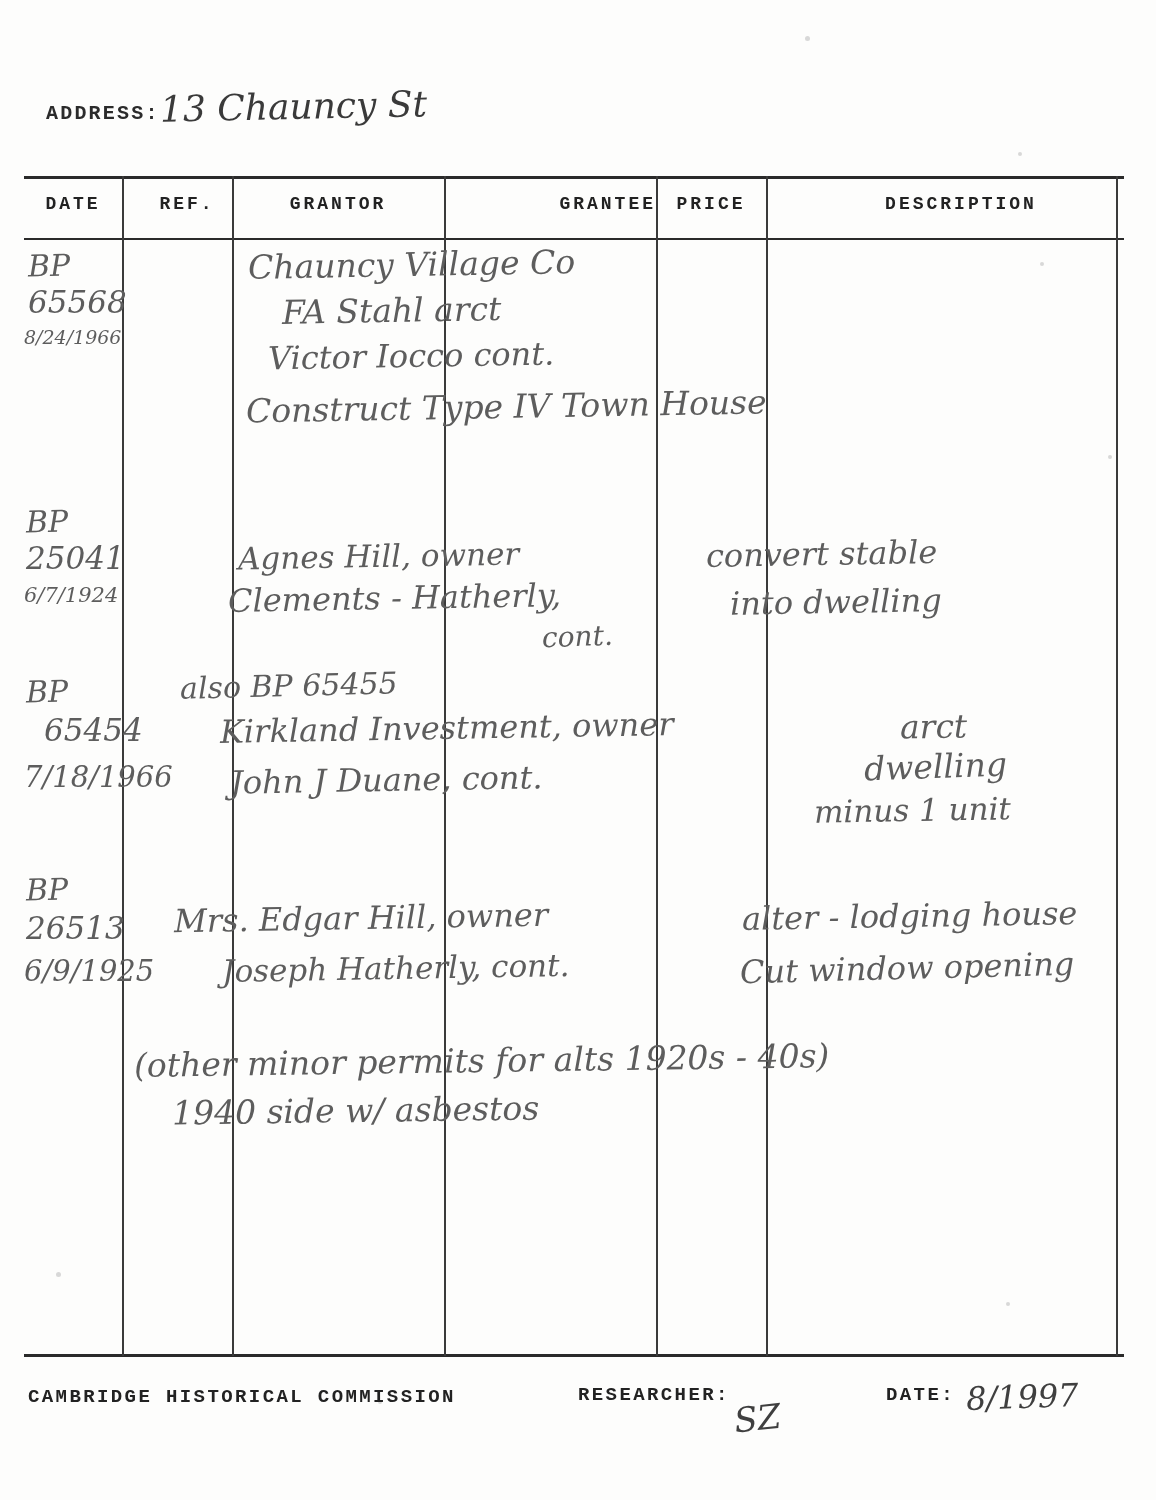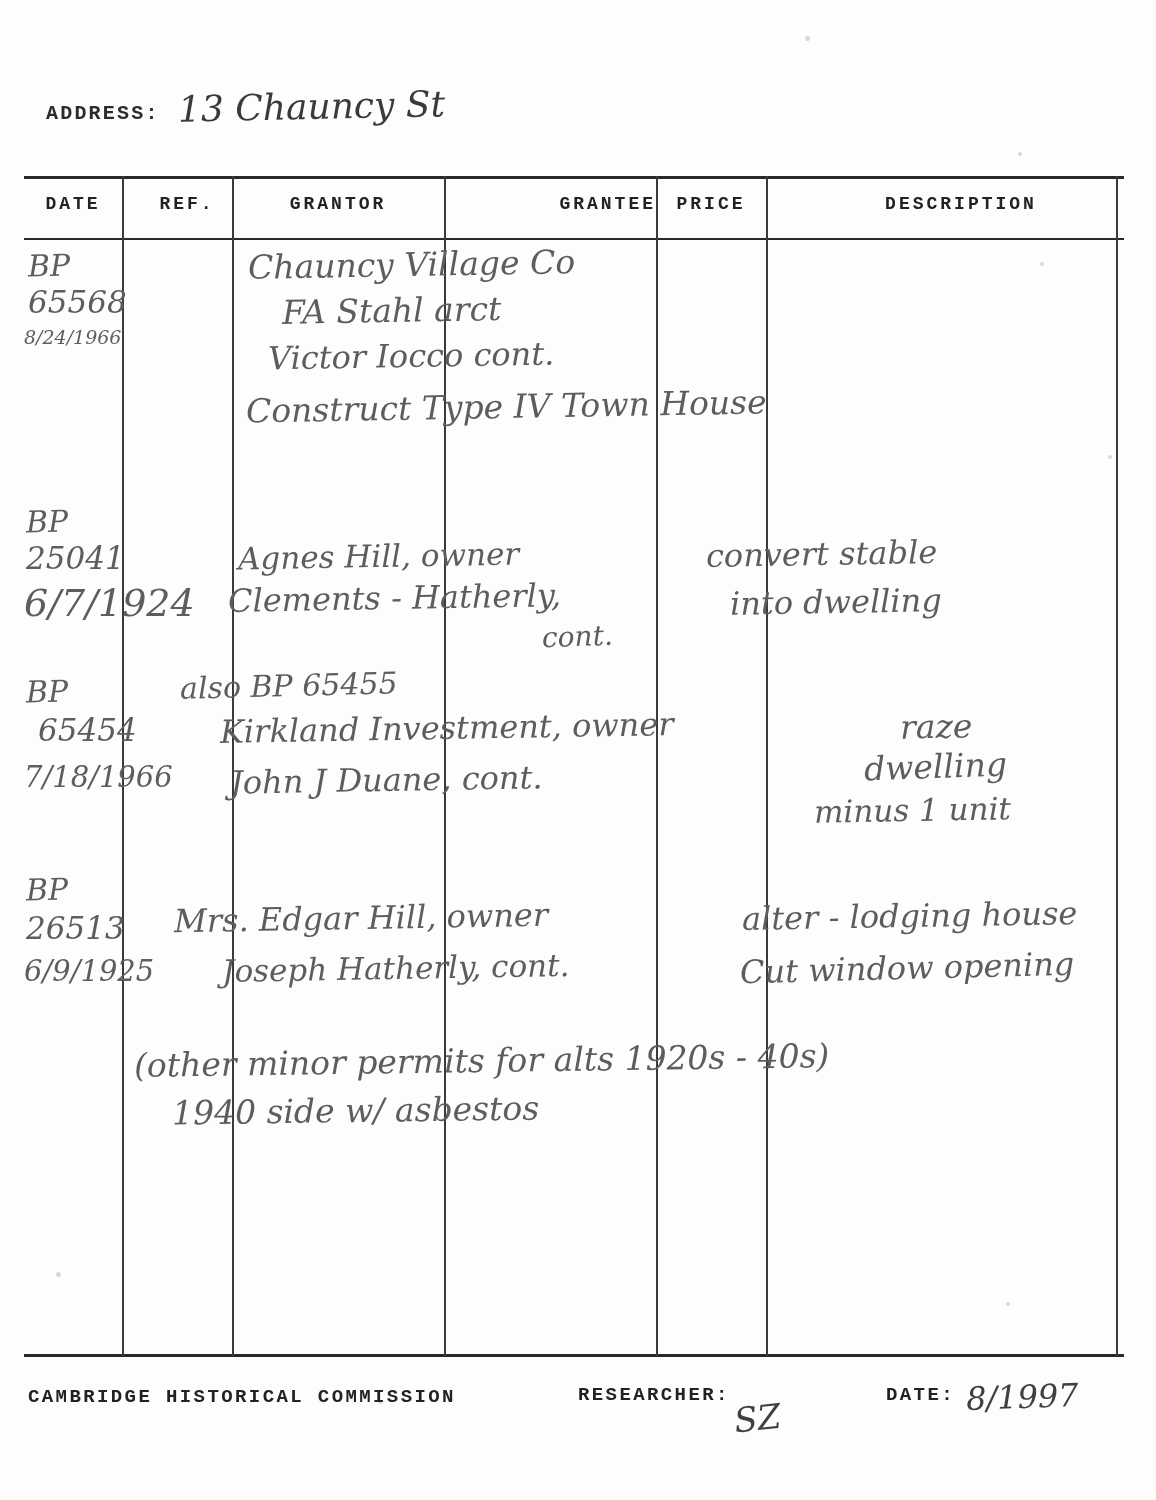--- a/index.html
+++ b/index.html
@@ -28,21 +28,20 @@
     opacity: .55;
   }
 
   
   .address-row {
     position: absolute;
     left: 46px;
     top: 86px;
     display: flex;
     align-items: baseline;
-    gap: 18px;
   }
   .address-label {
     font-family: "Liberation Mono", monospace;
     font-size: 20px;
     letter-spacing: 2.2px;
     color: #2b2b2b;
     font-weight: 600;
   }
   .address-value {
     font-family: "DejaVu Serif", serif;
@@ -161,40 +160,40 @@
 
       <div class="hand lite" style="left:224px;top:72px;font-size:33px;transform:rotate(-1deg);">Chauncy Village Co</div>
       <div class="hand lite" style="left:258px;top:118px;font-size:33px;transform:rotate(-1deg);">FA Stahl arct</div>
       <div class="hand lite" style="left:244px;top:164px;font-size:32px;transform:rotate(-1deg);">Victor Iocco cont.</div>
       <div class="hand lite" style="left:222px;top:214px;font-size:33px;transform:rotate(-1deg);">Construct Type IV Town House</div>
     </div>
 
     <div>
       <div class="hand lite" style="left:2px;top:330px;font-size:30px;transform:rotate(-1.5deg);">BP</div>
       <div class="hand lite" style="left:2px;top:366px;font-size:31px;">25041</div>
-      <div class="hand lite" style="left:0px;top:408px;font-size:38px;">6/7/1924</div>
+      <div class="hand lite" style="left:0px;top:408px;font-size:21px;">6/7/1924</div>
 
       <div class="hand lite" style="left:214px;top:364px;font-size:31px;transform:rotate(-1deg);">Agnes Hill, owner</div>
       <div class="hand lite" style="left:204px;top:406px;font-size:32px;transform:rotate(-1deg);">Clements - Hatherly,</div>
       <div class="hand lite" style="left:518px;top:446px;font-size:28px;transform:rotate(-2deg);">cont.</div>
 
       <div class="hand lite" style="left:682px;top:362px;font-size:32px;transform:rotate(-1deg);">convert stable</div>
       <div class="hand lite" style="left:706px;top:410px;font-size:32px;transform:rotate(-1deg);">into dwelling</div>
     </div>
 
     <div>
       <div class="hand lite" style="left:2px;top:500px;font-size:30px;transform:rotate(-1.5deg);">BP</div>
-      <div class="hand lite" style="left:14px;top:538px;font-size:31px;">65454</div>
+      <div class="hand lite" style="left:20px;top:538px;font-size:31px;">65454</div>
       <div class="hand lite" style="left:0px;top:586px;font-size:29px;">7/18/1966</div>
       <div class="hand lite" style="left:156px;top:494px;font-size:30px;transform:rotate(-1.5deg);">also BP 65455</div>
 
       <div class="hand lite" style="left:196px;top:536px;font-size:32px;transform:rotate(-1deg);">Kirkland Investment, owner</div>
       <div class="hand lite" style="left:206px;top:588px;font-size:32px;transform:rotate(-1deg);">John J Duane, cont.</div>
 
-      <div class="hand lite" style="left:876px;top:534px;font-size:33px;transform:rotate(-1deg);">raze</div>
+      <div class="hand lite" style="left:876px;top:534px;font-size:33px;transform:rotate(-1deg);">arct</div>
       <div class="hand lite" style="left:840px;top:574px;font-size:33px;transform:rotate(-2deg);">dwelling</div>
       <div class="hand lite" style="left:790px;top:618px;font-size:31px;transform:rotate(-1deg);">minus 1 unit</div>
     </div>
 
     <div>
       <div class="hand lite" style="left:2px;top:698px;font-size:30px;transform:rotate(-1.5deg);">BP</div>
       <div class="hand lite" style="left:2px;top:736px;font-size:31px;">26513</div>
       <div class="hand lite" style="left:0px;top:780px;font-size:29px;">6/9/1925</div>
 
       <div class="hand lite" style="left:150px;top:726px;font-size:32px;transform:rotate(-1deg);">Mrs. Edgar Hill, owner</div>

